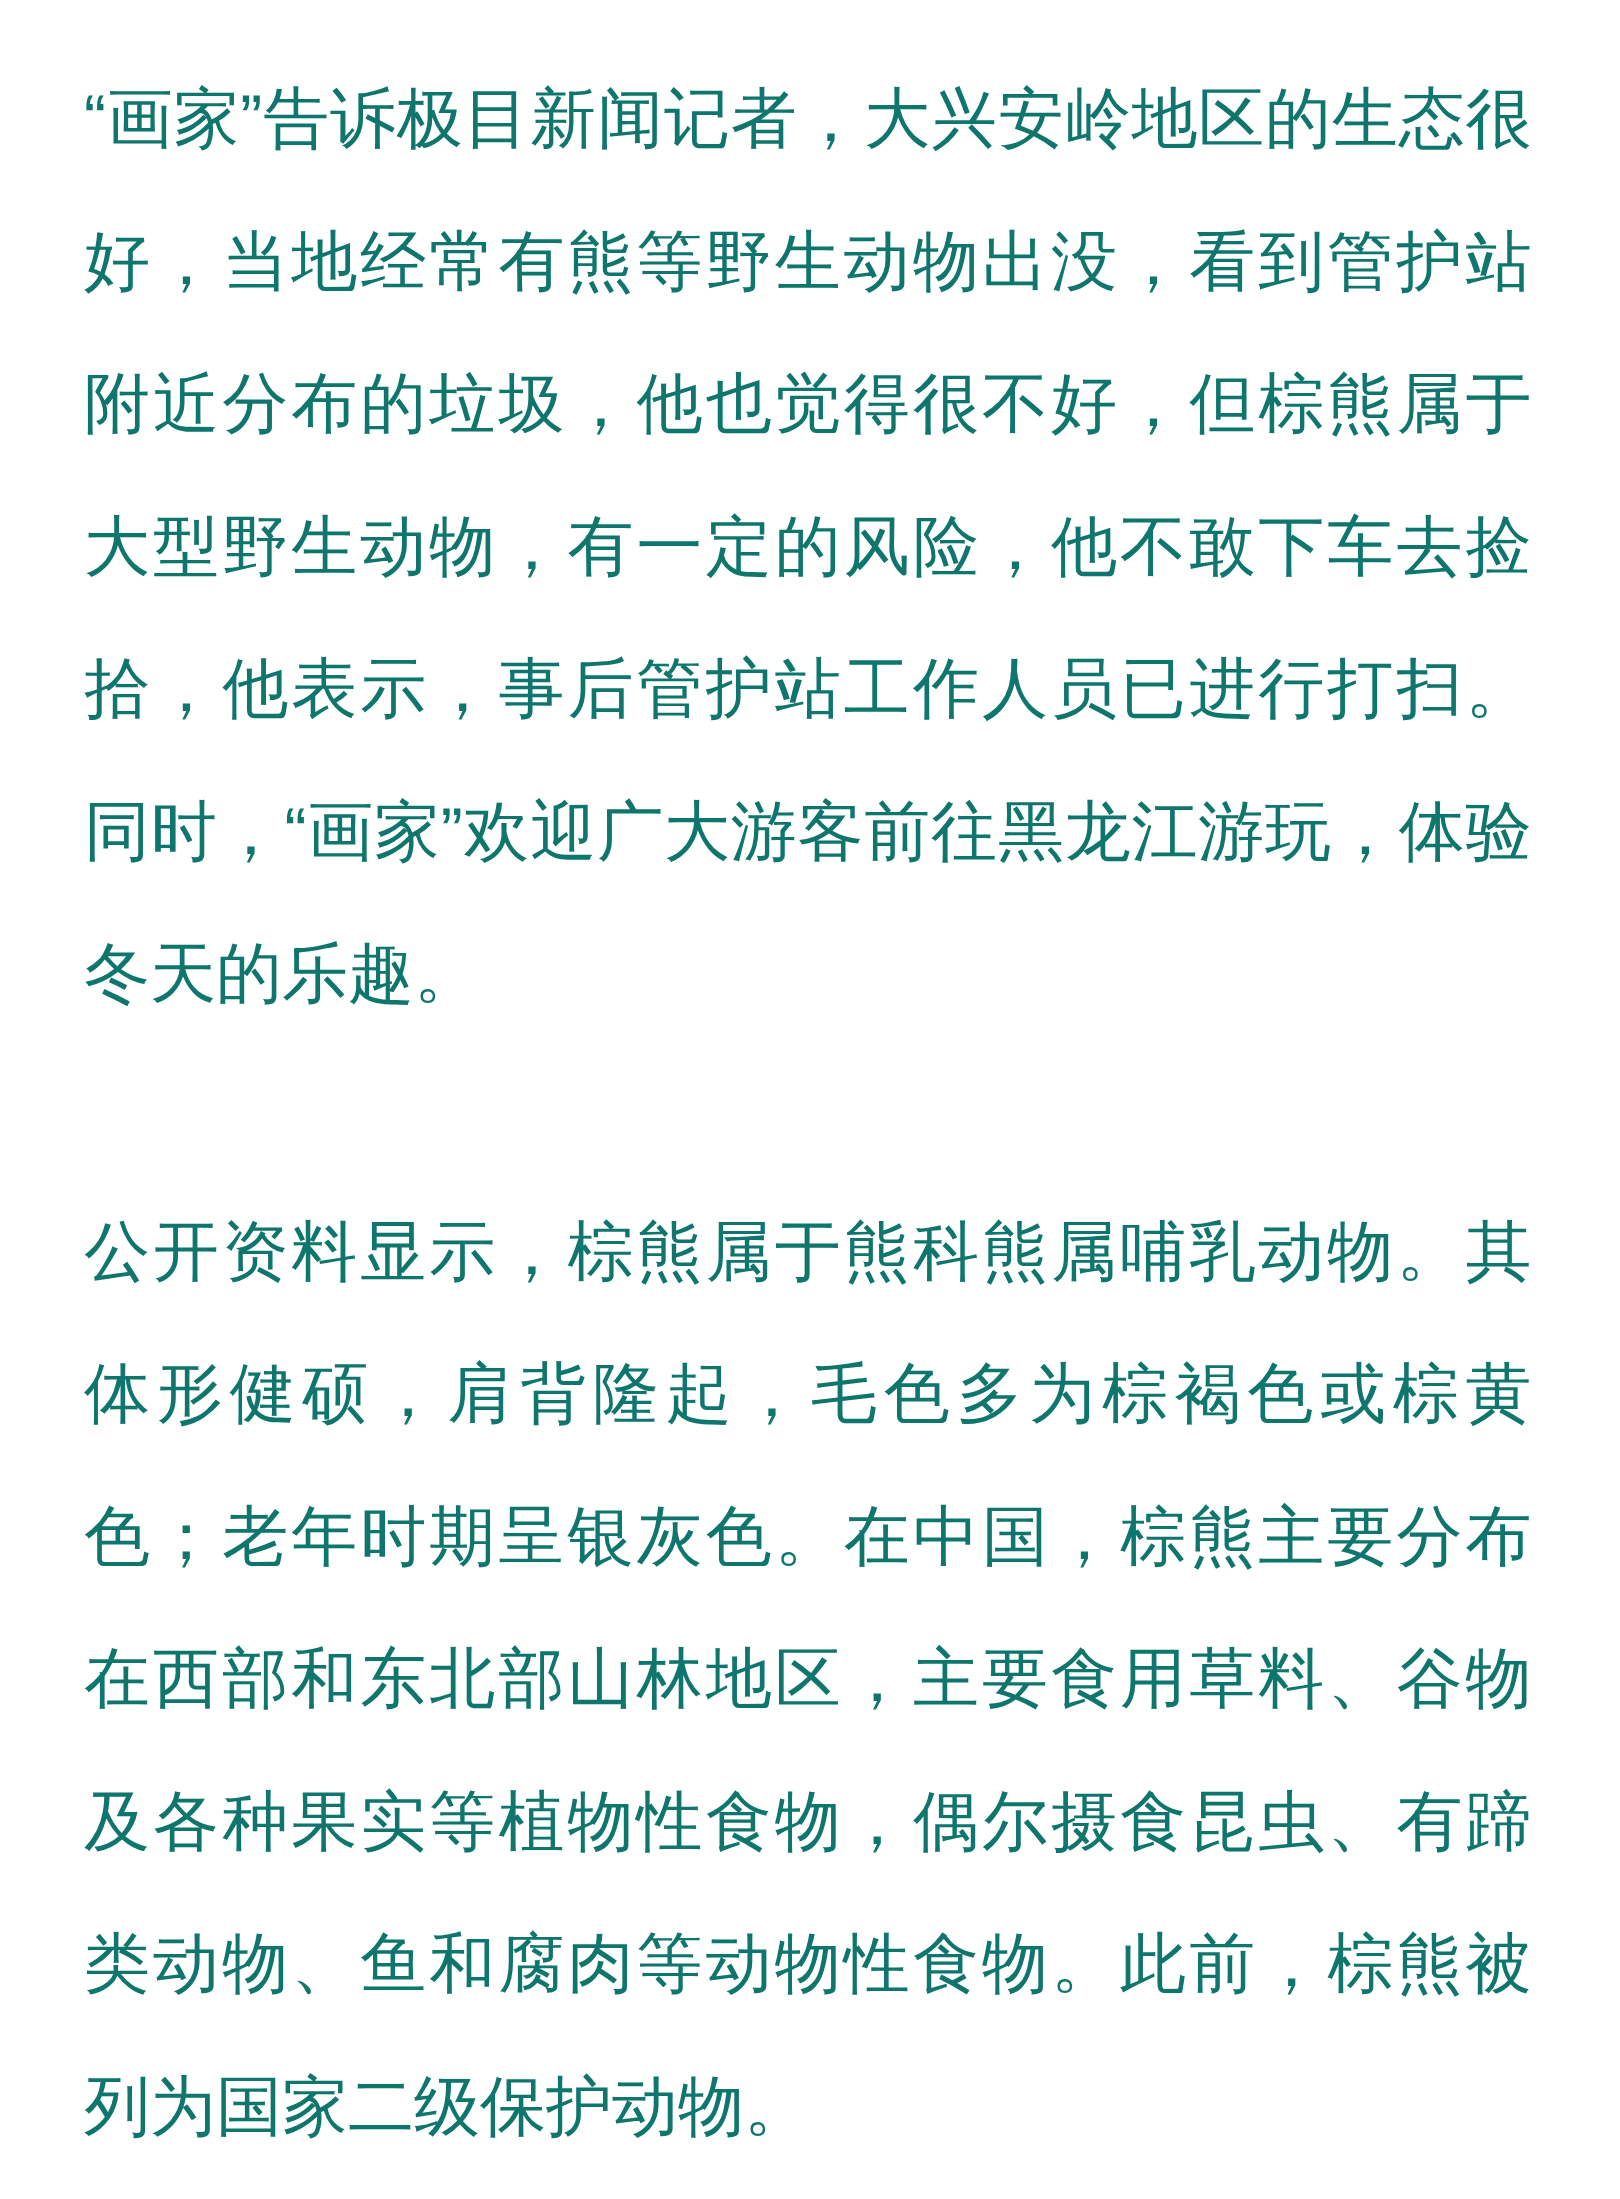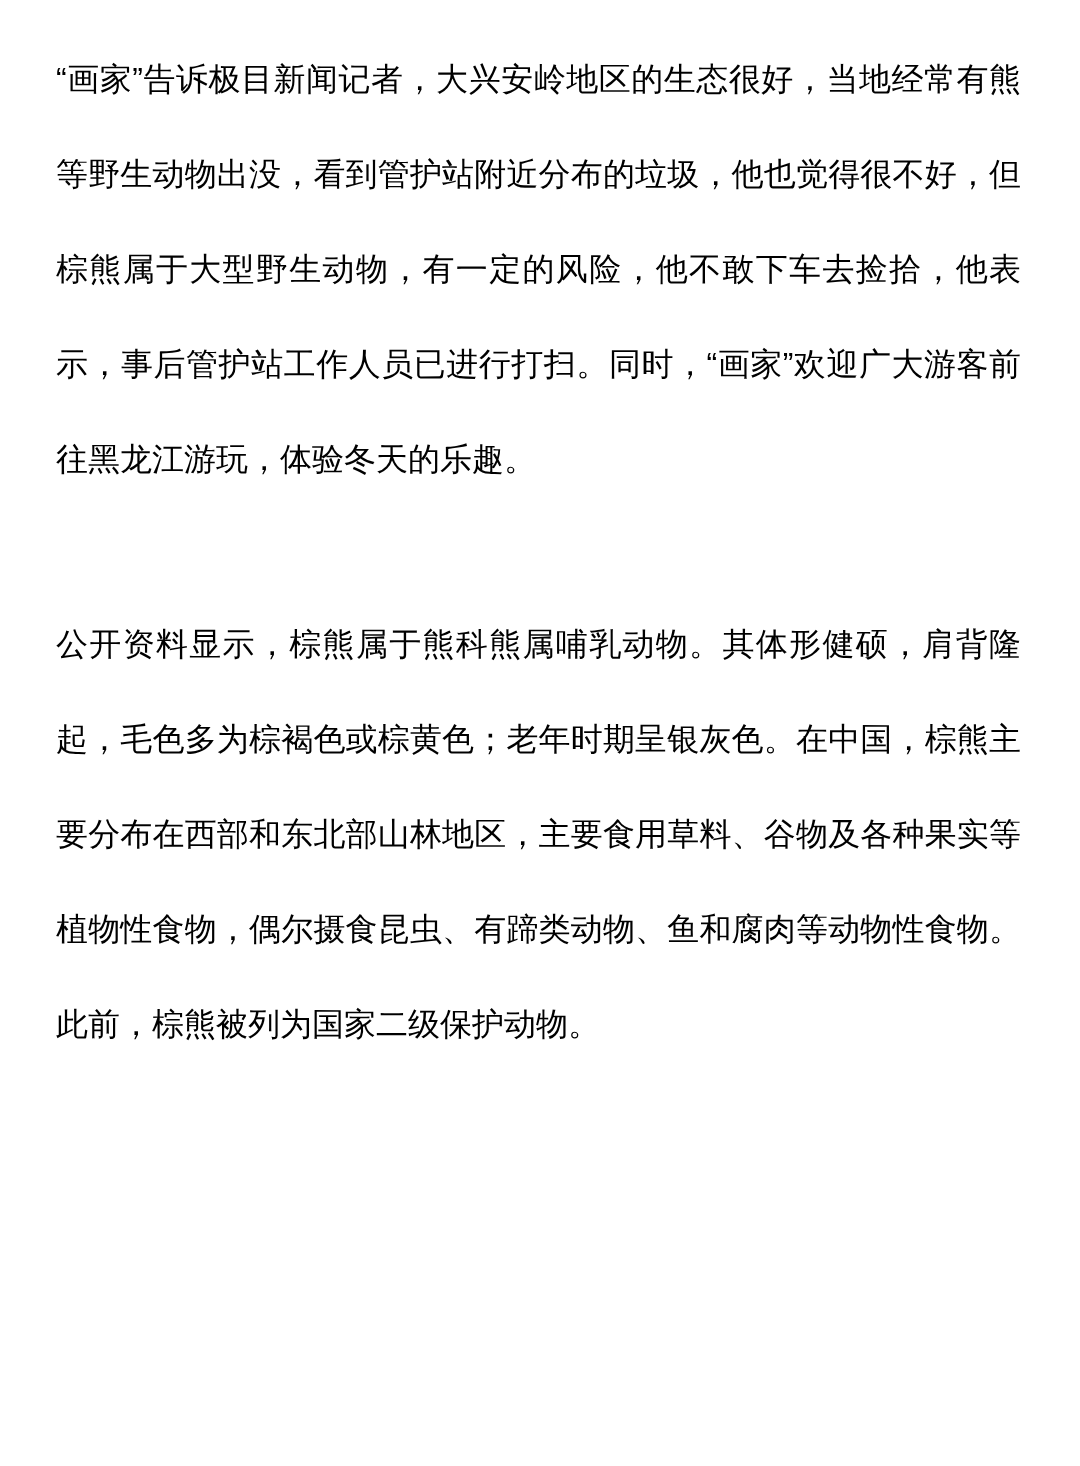--- a/index.html
+++ b/index.html
@@ -12,23 +12,23 @@
     min-height: 1466px;
     font-family: "Liberation Sans", "DejaVu Sans", sans-serif;
   }
   .article-body {
     box-sizing: border-box;
     width: 1080px;
     padding: 32px 59px 44px 56px;
   }
   .article-paragraph {
     margin: 0;
-    font-size: 32px;
+    font-size: 44px;
     line-height: 95px;
-    color: #000000;
+    color: #0f766e;
     text-align: justify;
     text-justify: inter-character;
     word-break: break-all;
     overflow-wrap: break-word;
     font-weight: 400;
   }
   .article-paragraph + .article-paragraph {
     margin-top: 90px;
   }
 </style>

